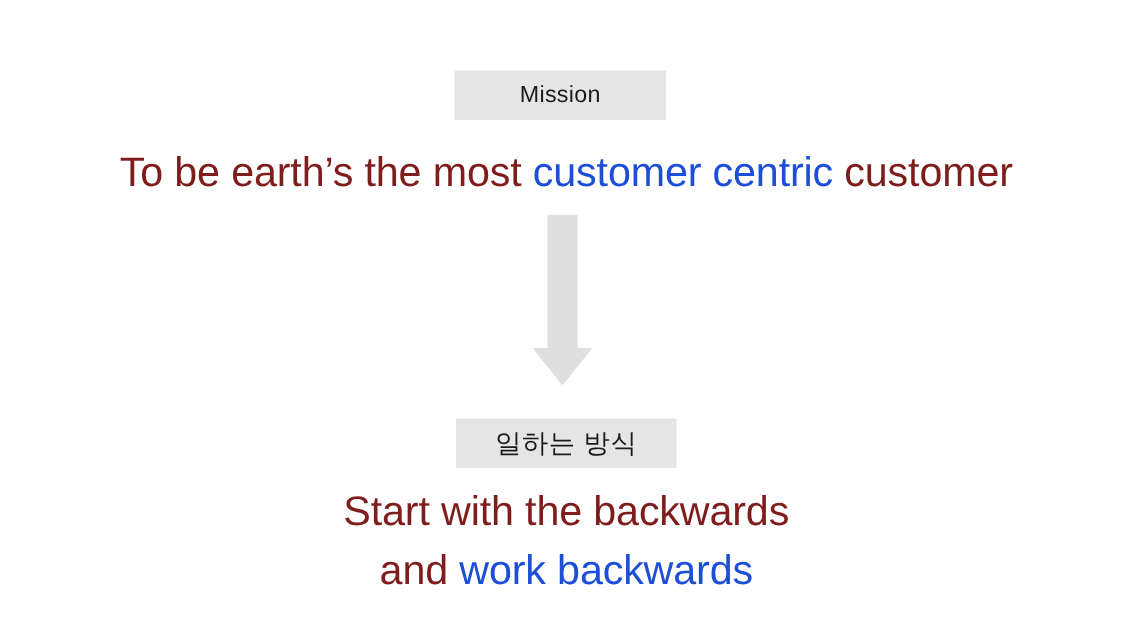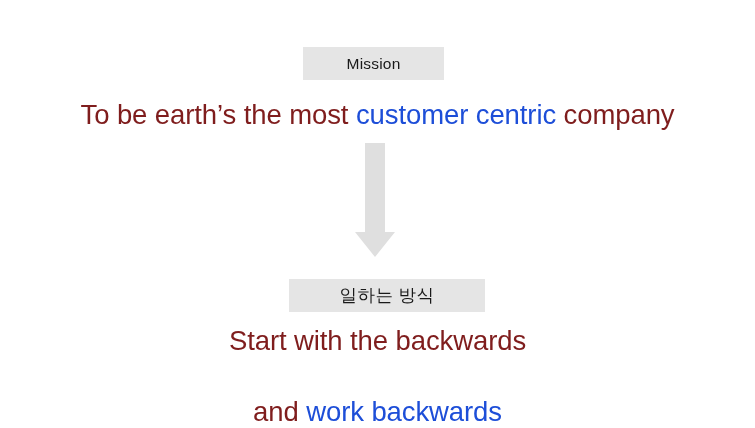--- a/index.html
+++ b/index.html
@@ -37,23 +37,23 @@
   #mission-chip {
     left: 303px;
     top: 47px;
     width: 141px;
     height: 33px;
     font-size: 15.5px;
     letter-spacing: 0.2px;
   }
 
   #way-chip {
-    left: 289px;
+    left: 304px;
     top: 279px;
-    width: 196px;
+    width: 147px;
     height: 33px;
     font-size: 17.5px;
     letter-spacing: 0.4px;
   }
 
   
   .headline {
     position: absolute;
     left: 0;
     width: 755px;
@@ -72,21 +72,20 @@
   #principle-line-1 {
     top: 326px;
     font-size: 27.5px;
     letter-spacing: -0.1px;
   }
 
   #principle-line-2 {
     top: 365px;
     font-size: 27.5px;
     letter-spacing: -0.1px;
-    margin-top: 32px;
   }
 
   .accent {
     color: #1d4ed8;
     font-weight: normal;
   }
 
   .plain {
     color: #7f1d1d;
     font-weight: normal;
@@ -104,21 +103,21 @@
 </style>
 </head>
 <body>
 
 <div id="slide">
 
   <div id="mission-chip" class="chip">
     <span>Mission</span>
   </div>
 
-  <div id="mission-statement" class="headline"><span class="plain">To be earth’s the most </span><span class="accent">customer centric</span><span class="plain"> company</span></div>
+  <div id="mission-statement" class="headline"><span class="plain">To be earth’s the most </span><span class="accent">customer centric</span><span class="plain"> customer</span></div>
 
   <svg id="down-arrow" viewBox="0 0 44 116" aria-hidden="true">
     <polygon points="12,0 32,0 32,89 42,89 22,114 2,89 12,89" fill="#dfdfdf"></polygon>
   </svg>
 
   <div id="way-chip" class="chip">
     <span>일하는 방식</span>
   </div>
 
   <div id="principle-line-1" class="headline"><span class="plain">Start with the backwards</span></div>

